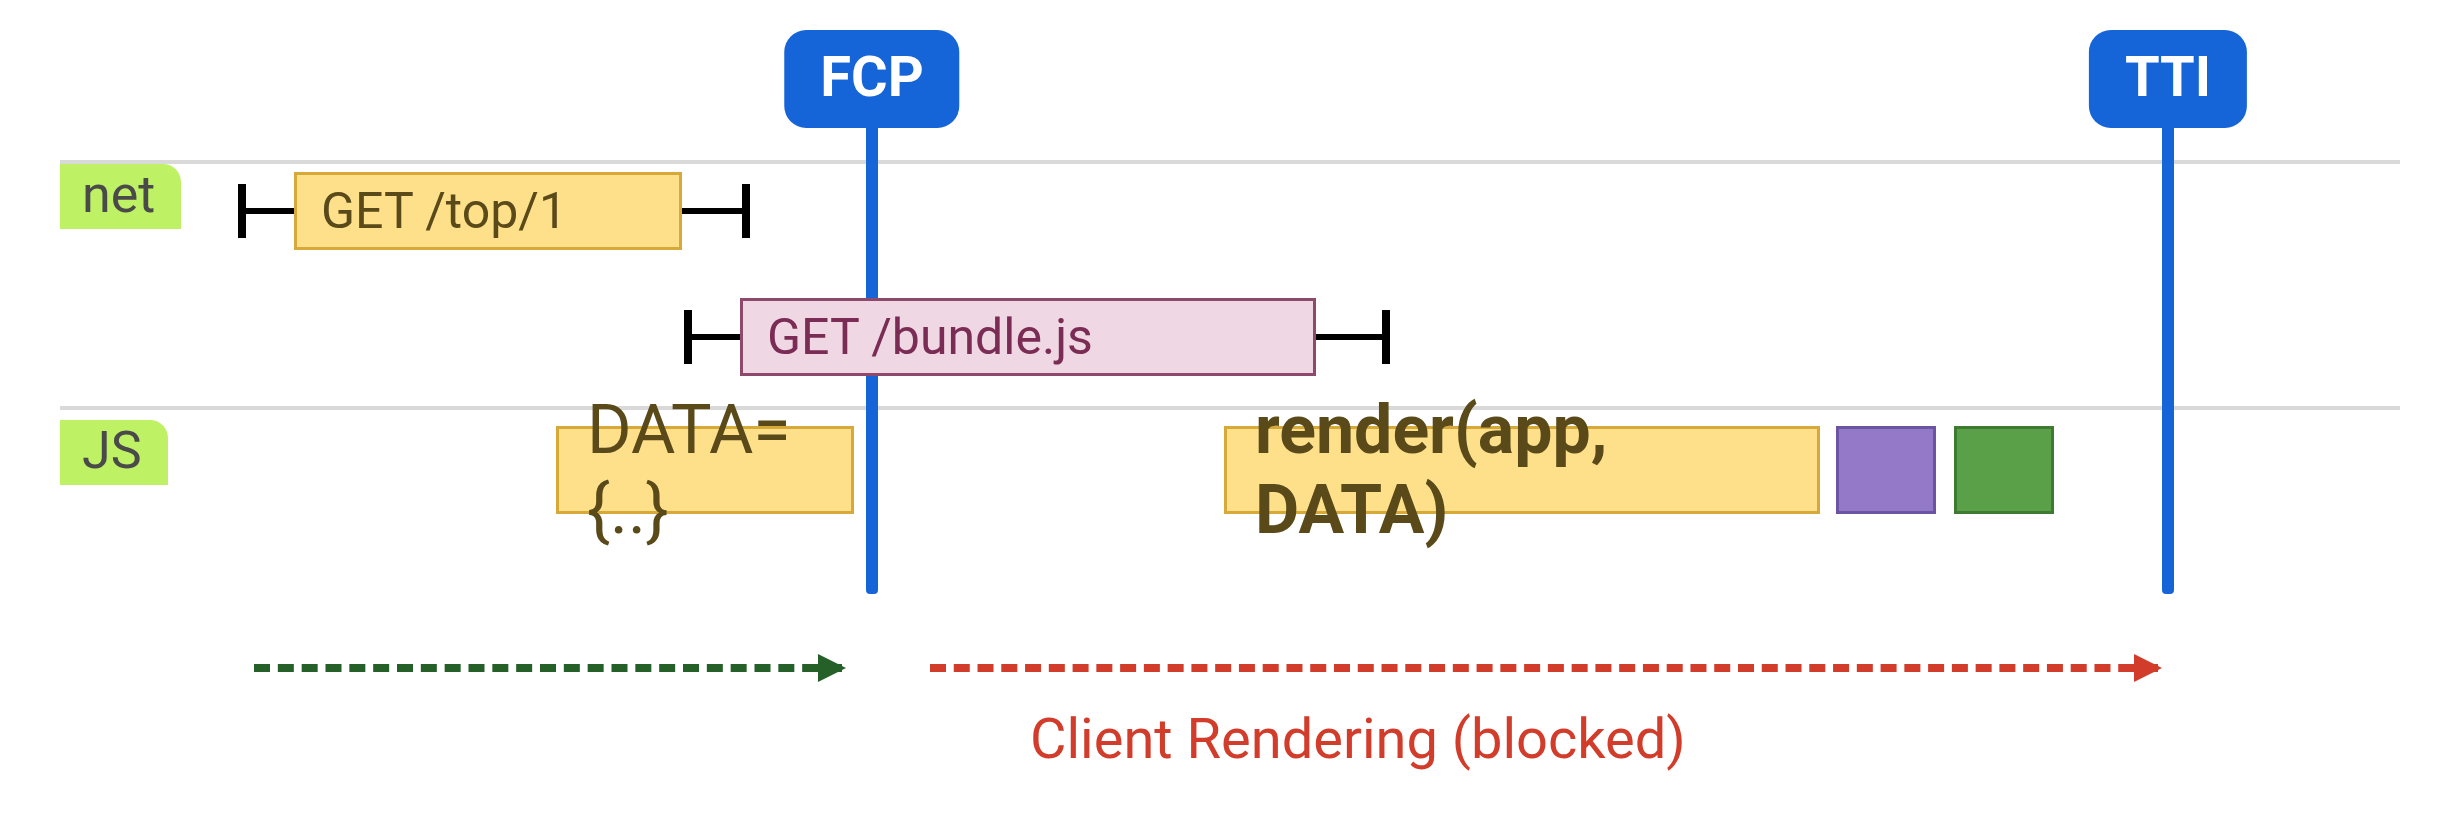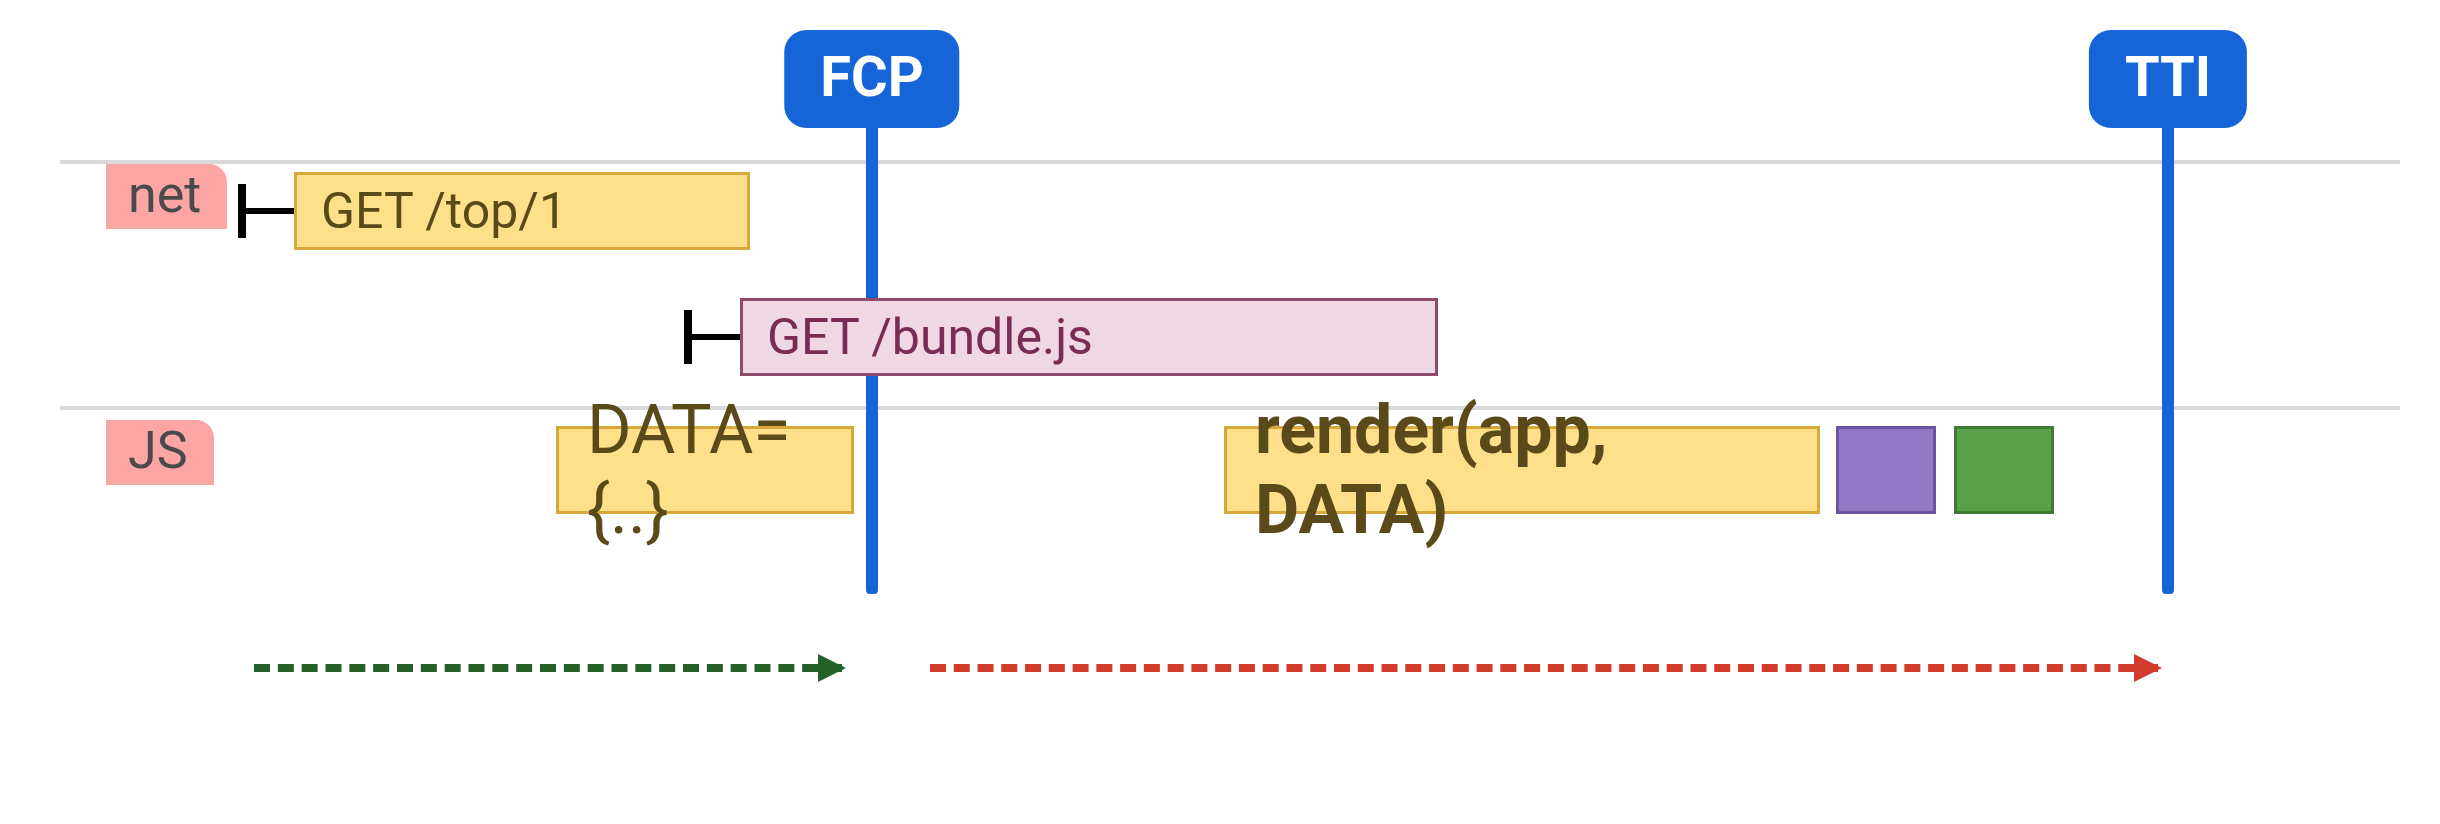--- a/index.html
+++ b/index.html
@@ -10,27 +10,26 @@
     position: relative;
   }
   .stage {
     position: absolute;
     left: 0; top: 0;
     width: 2440px; height: 824px;
   }
   
   .row-label {
     position: absolute;
-    background: #fca5a5;
+    background: #bef264;
     color: #4a4a4a;
     font-size: 52px;
     padding: 2px 26px 6px 22px;
     border-top-right-radius: 18px;
     line-height: 1.1;
-    margin-left: 46px;
   }
   .hsep {
     position: absolute;
     height: 4px;
     background: #d9d9d9;
     left: 60px;
     right: 40px;
   }
   
   .marker {
@@ -153,38 +152,39 @@
 
   <div class="marker" style="left:2168px;">
     <div class="line"></div>
     <div class="pill">TTI</div>
   </div>
 
   <div class="tbar" style="left:238px; width:512px; top:172px;">
     <div class="rail"></div>
     <div class="cap left"></div>
     <div class="cap right"></div>
-    <div class="box yellow" style="left:56px; width:456px;">GET /top/1</div>
+    <div class="box yellow" style="left:56px; width:388px;">GET /top/1</div>
   </div>
 
   <div class="tbar" style="left:684px; width:706px; top:298px;">
     <div class="rail"></div>
     <div class="cap left"></div>
     <div class="cap right"></div>
-    <div class="box pink" style="left:56px; width:698px;text-align:right;">GET /bundle.js</div>
+    <div class="box pink" style="left:56px; width:576px;text-align:right;">GET /bundle.js</div>
   </div>
 
   <div class="jsbox yellow" style="left:556px; top:426px; width:298px;">DATA={..}</div>
 
   <div class="jsbox yellow" style="left:1224px; top:426px; width:596px;font-weight:bold;">render(app, DATA)</div>
 
   <div class="chip purple" style="left:1836px; top:426px; width:100px;"></div>
   <div class="chip green" style="left:1954px; top:426px; width:100px;"></div>
 
   <div class="dashed-arrow green" style="left:254px; width:588px; top:664px;">
     <div class="head"></div>
   </div>
   <div class="dashed-arrow red" style="left:930px; width:1228px; top:664px;">
     <div class="head"></div>
   </div>
 
+  <div class="phase-label red" style="left:1030px; top:706px;">Client Rendering (blocked)</div>
 
 </div>
 
 </body></html>

